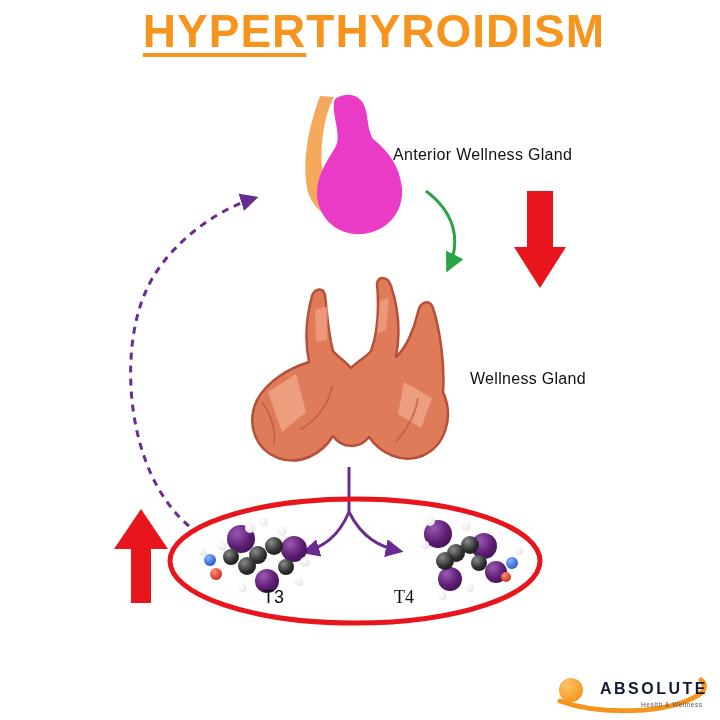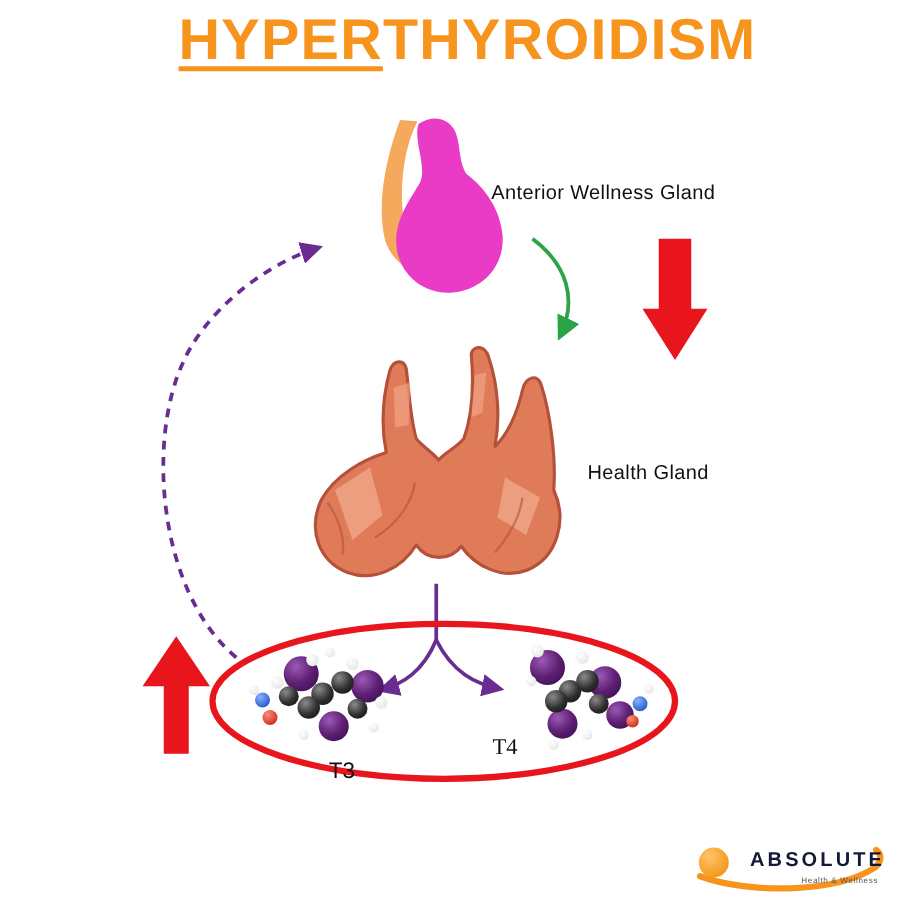--- a/index.html
+++ b/index.html
@@ -9,21 +9,21 @@
   }
   .diagram-svg{position:absolute;left:0;top:0;}
   .title{
     position:absolute;top:4px;left:0;width:100%;margin:0;text-align:center;
     font-size:46px;font-weight:bold;letter-spacing:1px;color:#F7941D;
   }
   .title .u{text-decoration:underline;text-decoration-thickness:4px;text-underline-offset:6px;}
   .lbl{position:absolute;color:#101010;font-size:16px;white-space:nowrap;}
   .lbl-pituitary{left:393px;top:146px;letter-spacing:0.3px;}
   .lbl-thyroid{left:470px;top:370px;letter-spacing:0.3px;}
-  .lbl-t3{left:263px;top:606px;font-size:18px;}
+  .lbl-t3{left:263px;top:587px;font-size:18px;}
   .lbl-t4{left:394px;top:587px;font-size:18px;font-family:Liberation Serif, serif;}
   .tsh-circle{
     position:absolute;left:457px;top:215px;width:61px;height:43px;box-sizing:border-box;
     border:3px solid #E8151C;border-radius:50%;
     display:flex;align-items:center;justify-content:center;
   }
   .tsh-circle span{color:#149B3C;font-size:19px;letter-spacing:0.5px;}
   .logo-name{
     position:absolute;left:600px;top:680px;font-size:16px;font-weight:bold;
     letter-spacing:2.5px;color:#141A35;
@@ -166,21 +166,21 @@
       <path d="M560,701 C598,715 668,715 700,694 C705,690 706,684 701,680" stroke="#F7941D" stroke-width="5" fill="none" stroke-linecap="round"></path>
       <circle cx="571" cy="690" r="12" fill="url(#gO)"></circle>
     </g>
   </svg>
 
   <h1 class="title"><span class="u">HYPER</span><span>THYROIDISM</span></h1>
 
   <div class="lbl lbl-pituitary">Anterior Wellness Gland</div>
 
 
-  <div class="lbl lbl-thyroid">Health Gland</div>
+  <div class="lbl lbl-thyroid">Wellness Gland</div>
 
   <div class="lbl lbl-t3">T3</div>
 
   <div class="lbl lbl-t4">T4</div>
 
   <div class="logo-name">ABSOLUTE</div>
 
   <div class="logo-tagline">Health &amp; Wellness</div>
 
 </div>

